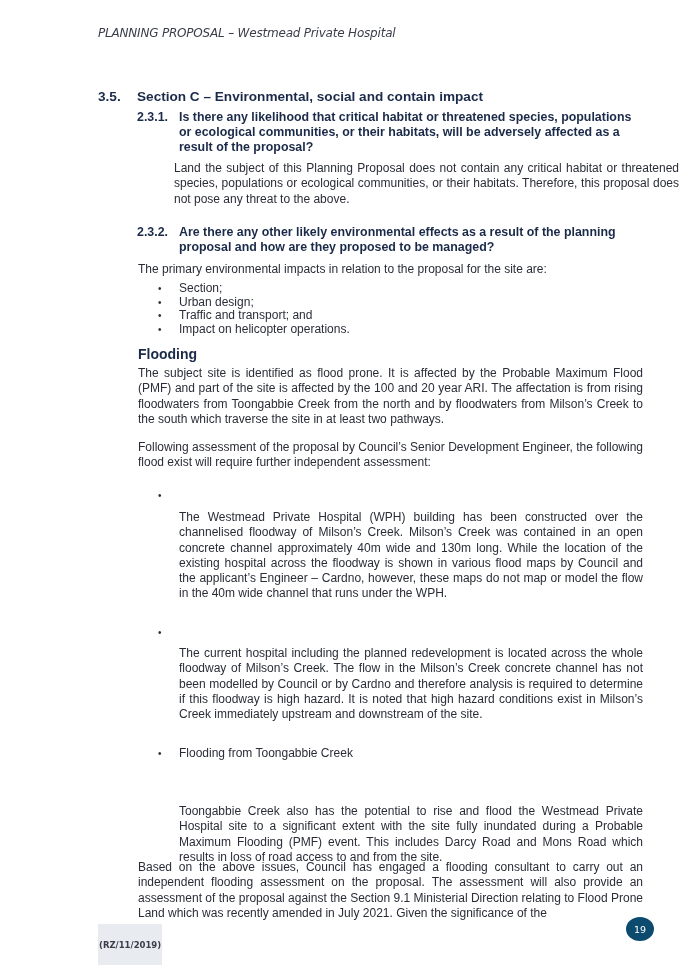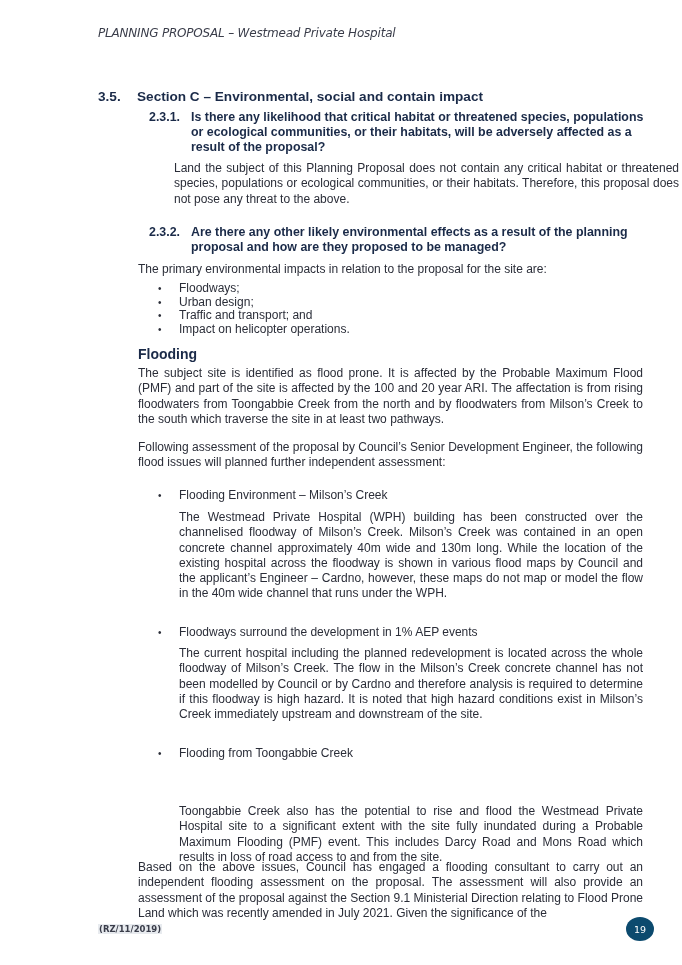--- a/index.html
+++ b/index.html
@@ -11,21 +11,21 @@
       position: absolute; left: 98px; top: 26px; font-size: 12px; font-style: italic; color: #3a3d4a;
       font-family: "DejaVu Sans", sans-serif; letter-spacing: -0.2px;
     }
     .h2 {
       position: absolute; left: 98px; top: 89px; font-size: 13.6px; font-weight: bold; color: #1a2a48;
       display: flex;
     }
     .h2 .num { width: 39px; }
     .h3 {
       position: absolute; left: 137px; font-size: 12.4px; font-weight: bold; color: #1a2a48;
-      display: flex; width: 508px; line-height: 15px; margin-left: 12px;
+      display: flex; width: 508px; line-height: 15px;
     }
     .h3 .num { width: 42px; flex: 0 0 42px; }
     .h3 .txt { flex: 1; }
     .para {
       position: absolute; left: 138px; width: 505px; font-size: 12px; line-height: 15.3px;
       text-align: justify; color: #2a2d38;
     }
     .para.indent { left: 179px; width: 464px; }
     .bullets {
       position: absolute; left: 138px; margin: 0; padding: 0; list-style: none;
@@ -35,21 +35,21 @@
     .bullets .dot { width: 41px; padding-left: 20px; box-sizing: border-box; font-size: 10px; }
     .sub-bullet {
       position: absolute; left: 138px; font-size: 12px; display: flex;
     }
     .sub-bullet .dot { width: 41px; padding-left: 20px; box-sizing: border-box; font-size: 10px; line-height: 15px;}
     .subhead {
       position: absolute; left: 138px; top: 346px; font-size: 14px; font-weight: bold; color: #1a2a48;
     }
     .footer-ref {
       position: absolute; left: 98px; top: 924px; font-size: 8.5px; font-weight: bold; color: #3a3d4a;
-      font-family: "DejaVu Sans", sans-serif; background: #e8ebef; padding: 0 1px;
+      font-family: "DejaVu Sans", sans-serif; background: #e8ebef; padding: 16px 1px;
     }
     .page-num {
       position: absolute; left: 626px; top: 917px; width: 28px; height: 24px; border-radius: 50%;
       background: #0c4a6e; color: #ffffff; font-size: 9.5px; display: flex; align-items: center; justify-content: center;
       font-family: "DejaVu Sans", sans-serif;
     }
   </style>
 </head>
 <body>
 
@@ -70,50 +70,48 @@
 <div class="h3" style="top:225px;">
   <span class="num">2.3.2.</span>
   <span class="txt">Are there any other likely environmental effects as a result of the planning proposal and how are they proposed to be managed?</span>
 </div>
 
 <div class="para" style="top:262px;">The primary environmental impacts in relation to the proposal for the site are:</div>
 
 <ul class="bullets" style="top:282px;">
   <li>
       <span class="dot">•</span>
-      <span>Floodways;</span>
+      <span>Section;</span>
     </li>
   <li>
       <span class="dot">•</span>
       <span>Urban design;</span>
     </li>
   <li>
       <span class="dot">•</span>
       <span>Traffic and transport; and</span>
     </li>
   <li>
       <span class="dot">•</span>
       <span>Impact on helicopter operations.</span>
     </li>
 </ul>
 
 <div class="subhead">Flooding</div>
 
 <div class="para" style="top:366px;">The subject site is identified as flood prone. It is affected by the Probable Maximum Flood (PMF) and part of the site is affected by the 100 and 20 year ARI. The affectation is from rising floodwaters from Toongabbie Creek from the north and by floodwaters from Milson’s Creek to the south which traverse the site in at least two pathways.</div>
-<div class="para" style="top:440px;">Following assessment of the proposal by Council’s Senior Development Engineer, the following flood issues will planned further independent assessment:</div>
+<div class="para" style="top:440px;">Following assessment of the proposal by Council’s Senior Development Engineer, the following flood exist will require further independent assessment:</div>
 
 <div class="sub-bullet" style="top:488px;">
   <span class="dot">•</span>
-  <span>Flooding Environment – Milson’s Creek</span>
 </div>
 <div class="para indent" style="top:510px;">The Westmead Private Hospital (WPH) building has been constructed over the channelised floodway of Milson’s Creek. Milson’s Creek was contained in an open concrete channel approximately 40m wide and 130m long. While the location of the existing hospital across the floodway is shown in various flood maps by Council and the applicant’s Engineer – Cardno, however, these maps do not map or model the flow in the 40m wide channel that runs under the WPH.</div>
 
 <div class="sub-bullet" style="top:625px;">
   <span class="dot">•</span>
-  <span>Floodways surround the development in 1% AEP events</span>
 </div>
 <div class="para indent" style="top:646px;">The current hospital including the planned redevelopment is located across the whole floodway of Milson’s Creek. The flow in the Milson’s Creek concrete channel has not been modelled by Council or by Cardno and therefore analysis is required to determine if this floodway is high hazard. It is noted that high hazard conditions exist in Milson’s Creek immediately upstream and downstream of the site.</div>
 
 <div class="sub-bullet" style="top:746px;">
   <span class="dot">•</span>
   <span>Flooding from Toongabbie Creek</span>
 </div>
 <div class="para indent" style="top:804px;">Toongabbie Creek also has the potential to rise and flood the Westmead Private Hospital site to a significant extent with the site fully inundated during a Probable Maximum Flooding (PMF) event. This includes Darcy Road and Mons Road which results in loss of road access to and from the site.</div>
 
 <div class="para" style="top:860px;">Based on the above issues, Council has engaged a flooding consultant to carry out an independent flooding assessment on the proposal. The assessment will also provide an assessment of the proposal against the Section 9.1 Ministerial Direction relating to Flood Prone Land which was recently amended in July 2021. Given the significance of the</div>

